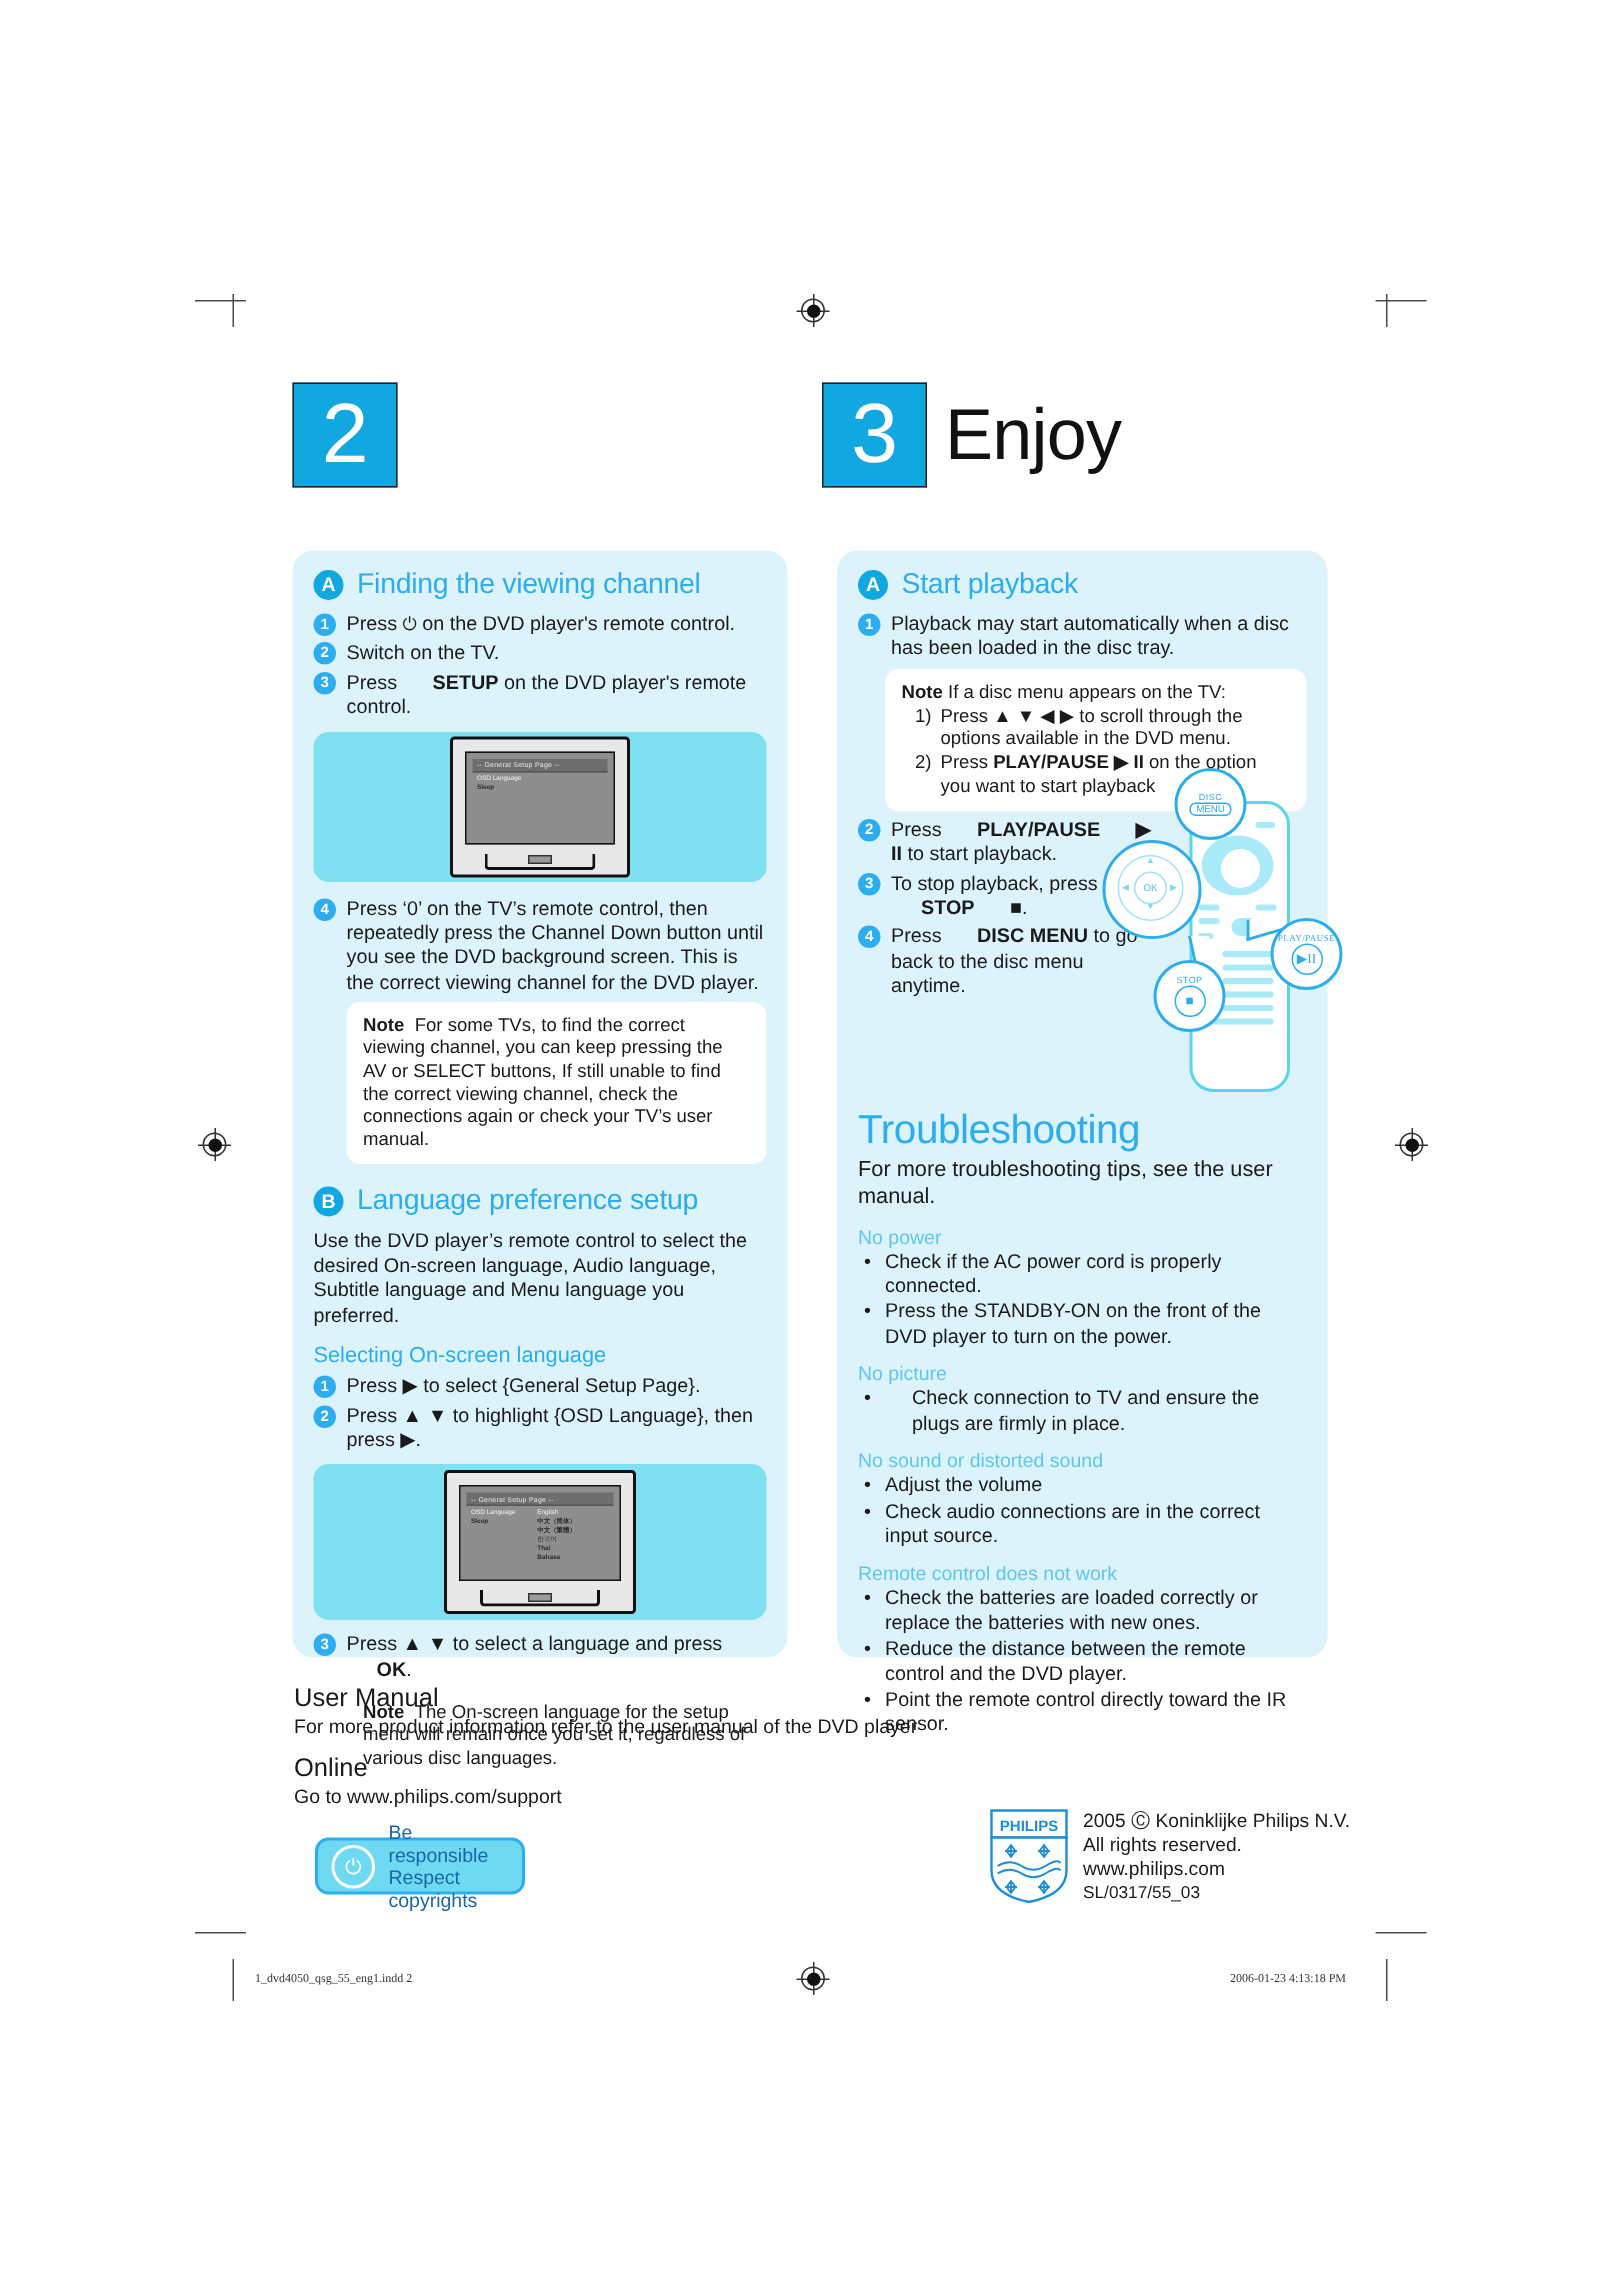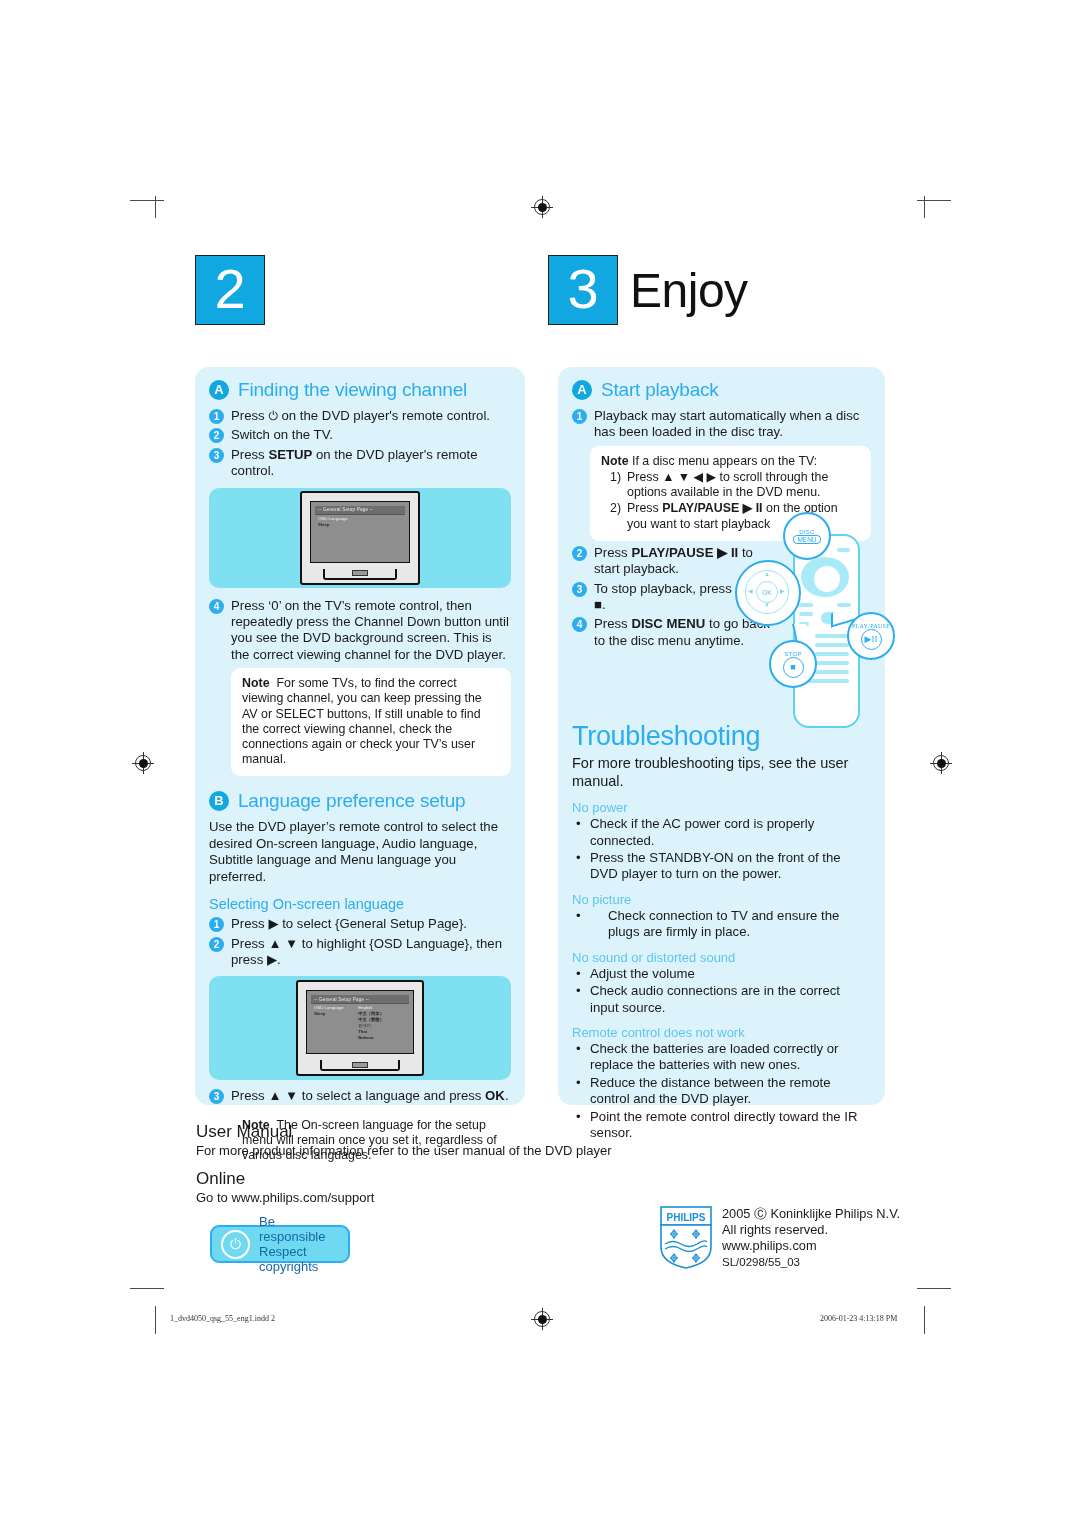--- a/index.html
+++ b/index.html
@@ -25,21 +25,21 @@
   .panel{position:absolute;background:#dcf3fb;border-radius:14px;box-sizing:border-box;}
   .secthead{display:flex;align-items:center;margin-bottom:7px;}
   .badge{width:20px;height:20px;border-radius:50%;background:#11a7e0;color:#fff;font-size:13px;
     font-weight:bold;text-align:center;line-height:20px;flex:0 0 20px;}
   .secttitle{color:#2badef;font-size:19px;margin-left:9px;letter-spacing:-.2px;}
 
   .step{display:flex;margin-bottom:3px;font-size:13.2px;line-height:16.4px;}
   .num{width:15px;height:15px;border-radius:50%;background:#2badef;color:#fff;font-size:10px;
     text-align:center;line-height:15px;flex:0 0 15px;margin-right:7px;margin-top:1px;font-weight:bold;}
   .steptxt{flex:1;}
-  .steptxt b{font-weight:bold;}
+  .steptxt b{font-weight:bold;margin-left:20px;}
 
   .note{background:#fff;border-radius:9px;padding:8px 11px 9px 11px;font-size:12.4px;line-height:15.2px;margin:5px 0 4px 0;}
   .note b{font-weight:bold;}
   .notetable{display:flex;margin-top:1px;}
   .notetable .ni{width:26px;flex:0 0 26px;text-align:left;padding-left:9px;box-sizing:border-box;}
 
   .para{font-size:13.2px;line-height:16.4px;}
   .subhead{color:#2badef;font-size:14.5px;margin:11px 0 4px 0;}
 
   
@@ -425,20 +425,20 @@
         <path d="M14 48 v8 M10 52 h8"></path>
           <path d="M14 48 l3 4 l-3 4 l-3 -4 z"></path>
         <path d="M36 48 v8 M32 52 h8"></path>
           <path d="M36 48 l3 4 l-3 4 l-3 -4 z"></path>
       </g>
     </svg>
     <div class="copytxt">
       <div>2005 Ⓒ Koninklijke Philips N.V.</div>
       <div>All rights reserved.</div>
       <div>www.philips.com</div>
-      <div class="small">SL/0298/55_03</div>
+      <div class="small">SL/0317/55_03</div>
     </div>
   </div>
 
   <div class="pfoot" style="left:170px;top:1314px;">1_dvd4050_qsg_55_eng1.indd   2</div>
   <div class="pfoot" style="left:820px;top:1314px;">2006-01-23   4:13:18 PM</div>
 
 </div>
 
 </body></html>

